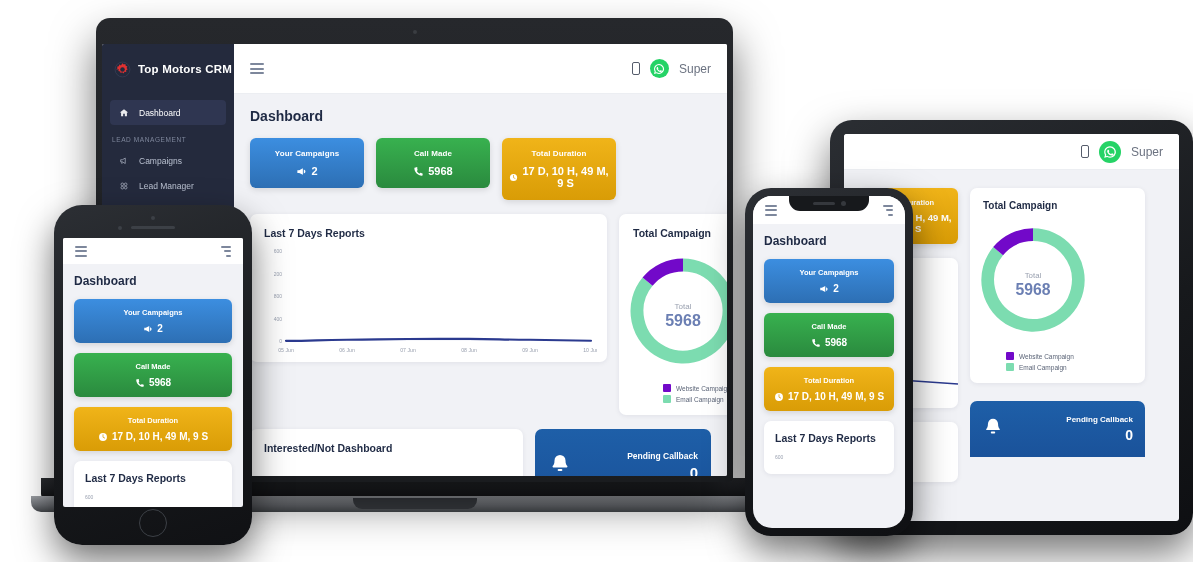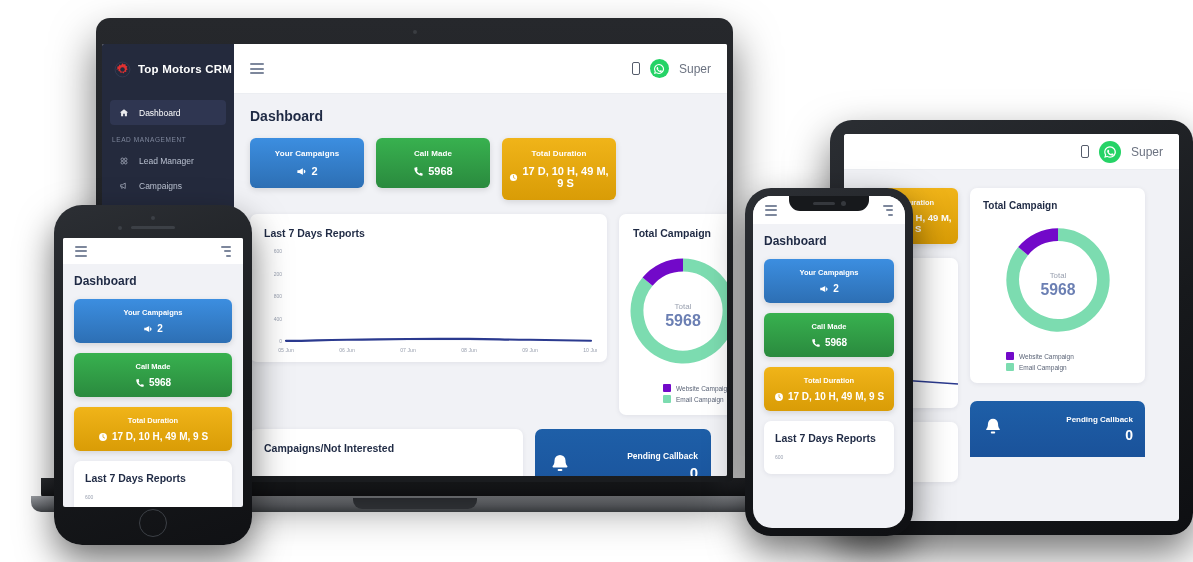--- a/index.html
+++ b/index.html
@@ -101,21 +101,21 @@
 
   .card { background:#fff; border-radius:7px; box-shadow:0 1px 5px rgba(20,30,60,.08); }
   .card-title { font-size:10.5px; font-weight:700; color:#1f2a44; padding:13px 14px 4px 14px; }
 
   .row2 { display:flex; gap:12px; margin-top:14px; align-items:flex-start; }
   .chart-card { flex:1; height:148px; }
   .donut-card { width:176px; }
 
   .linechart { padding: 4px 10px 6px 10px; }
 
-  .donut-wrap { display:flex; flex-direction:column; align-items:center; padding: 4px 0 12px 0; }
+  .donut-wrap { display:flex; flex-direction:column; align-items:flex-start; padding: 4px 0 12px 0; }
   .legend { margin-top:6px; align-self:flex-start; padding-left:44px; }
   .legend-row { display:flex; align-items:center; gap:5px; margin-top:3px; }
   .legend-sw { width:8px; height:8px; border-radius:1px; }
   .legend-tx { font-size:6.5px; color:#5b6477; }
 
   .row3 { display:flex; gap:12px; margin-top:14px; align-items:flex-start; }
   .interest-card { flex:1; height:90px; position:relative; }
   .callback-card {
     width:176px; height:74px; background:linear-gradient(180deg,#1e5fa8 0%,#1a529a 100%);
     border-radius:7px; color:#fff; display:flex; align-items:center; padding:0 13px;
@@ -226,36 +226,36 @@
                 <span>Dashboard</span>
               </div>
             </div>
 
             <div class="side-head">LEAD MANAGEMENT</div>
 
             <div class="side-group" style="padding-top:0">
               <div class="side-item">
                 <span class="side-ico">
                   <svg width="10" height="10" viewBox="0 0 24 24" fill="none" stroke="#b9c0d0" stroke-width="1.8">
+                    <path d="M4 9v5h4l7 4V5L8 9H4z"></path>
+                      <path d="M7 14v5"></path>
+                  </svg>
+                </span>
+                <span>Campaigns</span>
+              </div>
+              <div class="side-item">
+                <span class="side-ico">
+                  <svg width="10" height="10" viewBox="0 0 24 24" fill="none" stroke="#b9c0d0" stroke-width="1.8">
                     <circle cx="8" cy="8" r="3.2"></circle>
                       <circle cx="16" cy="8" r="3.2"></circle>
                     <circle cx="8" cy="16" r="3.2"></circle>
                       <circle cx="16" cy="16" r="3.2"></circle>
                   </svg>
                 </span>
                 <span>Lead Manager</span>
-              </div>
-              <div class="side-item">
-                <span class="side-ico">
-                  <svg width="10" height="10" viewBox="0 0 24 24" fill="none" stroke="#b9c0d0" stroke-width="1.8">
-                    <path d="M4 9v5h4l7 4V5L8 9H4z"></path>
-                      <path d="M7 14v5"></path>
-                  </svg>
-                </span>
-                <span>Campaigns</span>
               </div>
             </div>
           </div>
 
           <div class="content">
             <div class="topbar">
               <div class="hamb">
                   <i></i>
                   <i></i>
                   <i></i>
@@ -346,21 +346,21 @@
                         <span class="legend-sw" style="background:#7cdcb0"></span>
                         <span class="legend-tx">Email Campaign</span>
                       </div>
                     </div>
                   </div>
                 </div>
               </div>
 
               <div class="row3">
                 <div class="card interest-card">
-                  <div class="card-title">Campaigns/Not Interested</div>
+                  <div class="card-title">Interested/Not Dashboard</div>
 
                 </div>
                 <div class="callback-card">
                   <span class="bell">
                     <svg width="24" height="24" viewBox="0 0 24 24" fill="#fff">
                         <path d="M12 3a5.5 5.5 0 00-5.5 5.5c0 3.4-1 4.7-1.8 5.6-.4.5-.1 1.3.6 1.3h13.4c.7 0 1-.8.6-1.3-.8-.9-1.8-2.2-1.8-5.6A5.5 5.5 0 0012 3z"></path>
                         <rect x="9.6" y="17" width="4.8" height="2" rx="1"></rect>
                       </svg>
                   </span>
                   <div>

